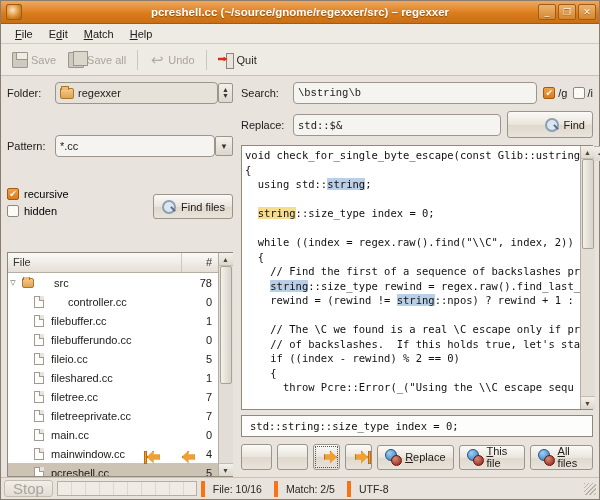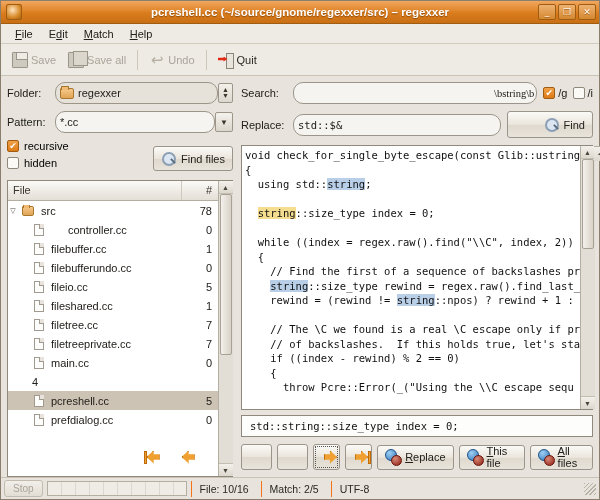--- a/index.html
+++ b/index.html
@@ -83,33 +83,33 @@
   .ic-saveall{background:#cfcabf;border:1px solid #9b958a;border-radius:1px;}
   .ic-saveall::before{content:"";position:absolute;left:4px;top:-2px;width:13px;height:13px;background:#dcd7cc;border:1px solid #9b958a;}
   .ic-undo{color:#b4aea3;font-size:15px;line-height:16px;text-align:center;}
   
   .ic-quit::before{content:"";position:absolute;right:0;top:1px;width:6px;height:14px;background:#e9e5dc;border:1px solid #8c8578;}
   .ic-quit::after{content:"";position:absolute;left:0;top:5px;width:10px;height:5px;background:#e02a14;
     clip-path:polygon(0 25%,60% 25%,60% 0,100% 50%,60% 100%,60% 75%,0 75%);}
 
   
   .body { flex: 1 1 auto; display: flex; padding: 6px 6px 0 6px; gap: 8px; min-height: 0; }
-  .left { width: 226px; flex: 0 0 226px; display: flex; flex-direction: column; }
+  .left { width: 226px; flex: 0 0 226px; display: flex; flex-direction: column; gap: 24px; }
   .right { flex: 1 1 auto; display: flex; flex-direction: column; min-width: 0; }
 
   .row { display: flex; align-items: center; margin-bottom: 7px; }
   .lbl { font-size: 11px; color: #22201c; }
   .lbl.folder { width: 48px; }
   .lbl.pattern { width: 48px; }
   .lbl.search { width: 52px; }
   .lbl.replace { width: 52px; }
 
   .combo {
     flex: 1 1 auto; height: 22px; display: flex; align-items: center;
-    background: #f6f4f0; border: 1px solid #9c958a; border-radius: 10px;
+    background: #f6f4f0; border: 1px solid #9c958a; border-radius: 4px;
     padding: 0 2px 0 4px; position: relative;
   }
   .combo.grey { background: #e6e2da; }
   .combo .val { font-size: 11px; color: #22201c; flex:1 1 auto; overflow:hidden; white-space:nowrap;}
   .folder-ic {
     width: 14px; height: 11px; flex: 0 0 14px; margin-right: 4px;
     background: linear-gradient(to bottom,#f6c98a,#e0a454);
     border: 1px solid #a9772c; border-radius: 1px 2px 2px 2px; position: relative;
   }
   .folder-ic::before{content:"";position:absolute;left:0;top:-3px;width:6px;height:3px;background:#f0bb74;border:1px solid #a9772c;border-bottom:none;border-radius:1px 1px 0 0;}
@@ -223,27 +223,27 @@
   .arw.right .tri2 { right:0; clip-path:polygon(100% 50%,45% 0,45% 28%,0 28%,0 72%,45% 72%,45% 100%); }
   .arw .bar { position:absolute;top:0;width:3px;height:13px;background:#f0a030;border:1px solid #c06b08; }
   .arw.first .bar { left:0; }
   .arw.last .bar { right:0; }
 
   .statusbar {
     height:22px; flex:0 0 22px; display:flex; align-items:center; gap:0;
     background:#e8e4dd; border-top:1px solid #c9c2b5; padding:0 3px;
   }
   .stopbtn {
-    height:17px; padding:0 8px; font-size:10px; color:#aaa49a;
+    height:17px; padding:0 8px; font-size:15px; color:#aaa49a;
     background:linear-gradient(to bottom,#f2efe9,#e2ddd4); border:1px solid #c2bbaf; border-radius:3px;
     display:flex;align-items:center;
   }
   .progress { width:140px;height:15px;background:#efece6;border:1px solid #b5aea2;margin-left:4px;
     background-image:repeating-linear-gradient(to right,#efece6 0 13px,#ddd8cf 13px 14px);}
-  .sfield { font-size:10.5px;color:#2a2722;padding:0 8px;border-left:1px solid #f97316;height:16px;display:flex;align-items:center;margin-left:4px;}
+  .sfield { font-size:10.5px;color:#2a2722;padding:0 8px;border-left:4px solid #f97316;height:16px;display:flex;align-items:center;margin-left:4px;}
   .grip { margin-left:auto;width:12px;height:12px;
     background-image:repeating-linear-gradient(135deg,#b8b1a5 0 1px,transparent 1px 3px);}
 </style>
 </head>
 <body>
 
 <div class="window">
 
   <div class="titlebar">
     <div class="tb-appicon"></div>
@@ -336,21 +336,21 @@
         <div class="listcol">
           <div class="listhead">
             <div class="h1">File</div>
             <div class="h2">#</div>
           </div>
           <div class="listbody" id="file-rows">
               <div class="lrow">
                 <div class="name">
                   <span class="tri">▽</span>
                   <span class="f-ic"></span>
-                  <span style="margin-left: 3px;">src</span>
+                  <span style="margin-left: 16px;">src</span>
                 </div>
                 <div class="cnt">78</div>
               </div>
               <div class="lrow">
                 <div class="name">
                   <span class="indent"></span>
                   <span class="d-ic"></span>
                   <span style="margin-left: 20px;">controller.cc</span>
                 </div>
                 <div class="cnt">0</div>
@@ -405,20 +405,25 @@
               </div>
               <div class="lrow">
                 <div class="name">
                   <span class="indent"></span>
                   <span class="d-ic"></span>
                   <span style="margin-left: 3px;">main.cc</span>
                 </div>
                 <div class="cnt">0</div>
               </div>
               <div class="lrow">
+                <div class="name">
+                  <span class="indent"></span>
+                  <span class="d-ic"></span>
+                  <span style="margin-left: 3px;">mainwindow.cc</span>
+                </div>
                 <div class="cnt">4</div>
               </div>
               <div class="lrow sel">
                 <div class="name">
                   <span class="indent"></span>
                   <span class="d-ic"></span>
                   <span style="margin-left: 3px;">pcreshell.cc</span>
                 </div>
                 <div class="cnt">5</div>
               </div>
@@ -440,21 +445,21 @@
           <div class="sb-arrow bot">▼</div>
         </div>
       </div>
     </div>
 
     <div class="right">
 
       <div class="row">
         <div class="lbl search">Search:</div>
         <div class="combo">
-          <span class="val" style="font-family:Liberation Serif, serif;font-size:10.5px;text-align:right;">\bstring\b</span>
+          <span class="val" style="font-family:Liberation Mono, monospace;font-size:10.5px;">\bstring\b</span>
         </div>
         <div class="opts">
           <div class="opt">
             <span class="cbox on"></span>
             <span>/g</span>
           </div>
           <div class="opt">
             <span class="cbox"></span>
             <span>/i</span>
           </div>

